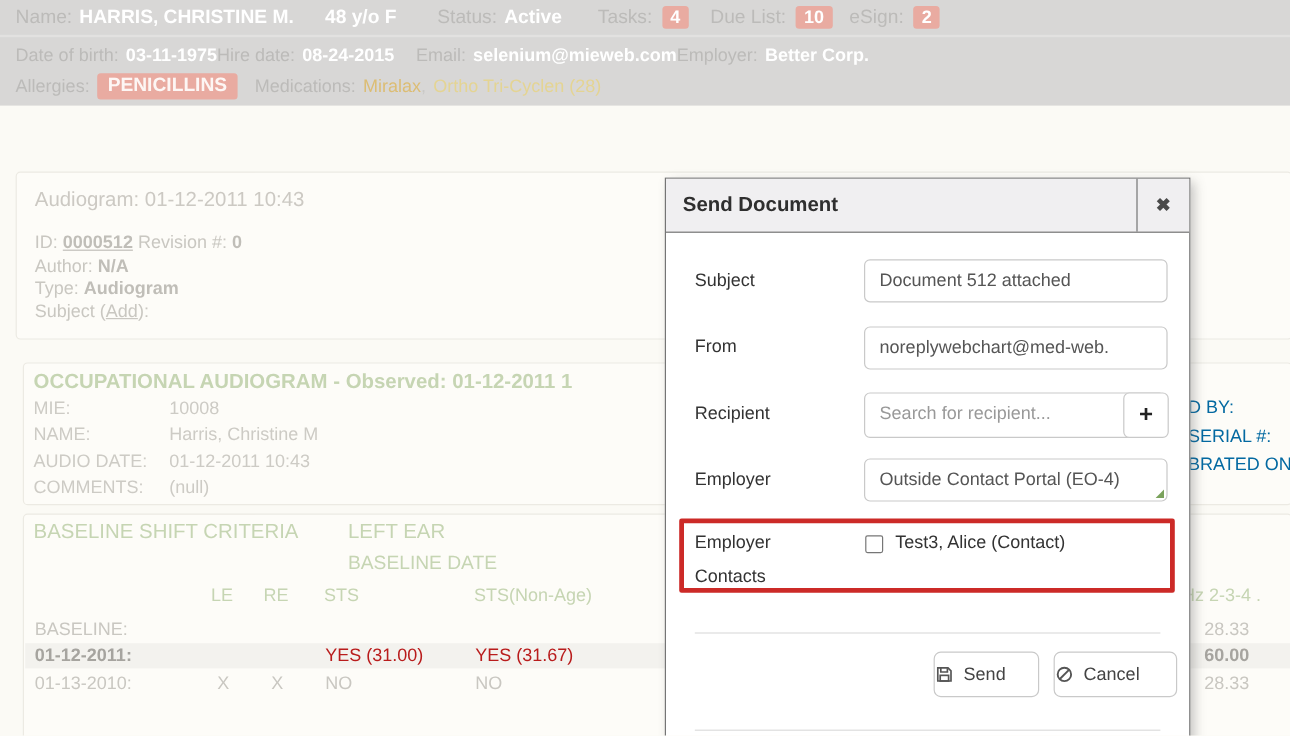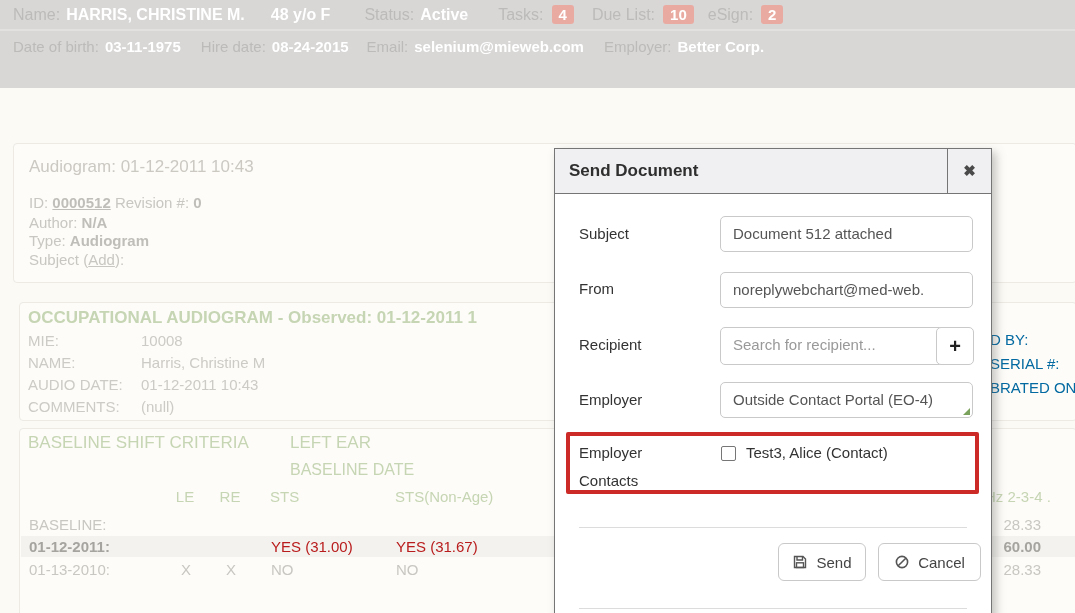--- a/index.html
+++ b/index.html
@@ -14,21 +14,21 @@
   .tb-row3 { display:flex; align-items:center; height:24px; padding-left:13px; font-size:15px; white-space:nowrap; }
   .tb-label { color:#bcbbb9; margin-right:6px; }
   .tb-value { color:#ffffff; font-weight:bold; }
   .tb-badge { background:#e9aba1; color:#ffffff; font-weight:bold; font-size:15px;
               padding:1px 7px; border-radius:3px; margin-left:2px; }
   .tb-allergy { background:#e9aba1; color:#fdf6f4; font-weight:bold; font-size:16px;
                 padding:2px 9px; border-radius:3px; }
   .tb-med1 { color:#dcbd74; }
   .tb-med2 { color:#e4d493; }
   .tb-sep  { color:#c9c8c6; }
-  .m-l14{margin-left:14px;} .m-l18{margin-left:18px;} .m-l20{margin-left:20px;}
+  .m-l14{margin-left:14px;} .m-l18{margin-left:18px;} .m-l20{}
   .m-l26{margin-left:26px;} .m-l30{margin-left:30px;} .m-l34{margin-left:34px;}
 
   
   .doc-box { position:absolute; border:1px solid #eceae3; border-radius:4px; background:#fdfcf8; }
   #box1 { left:13px; top:143px; right:-2px; height:140px; }
   #box2 { left:19px; top:302px; right:-2px; height:119px; }
   #box3 { left:19px; top:428px; right:-2px; height:190px; }
 
   .doc-h1 { position:absolute; left:15px; top:13px; font-size:17px; color:#ccc9c3; }
   .doc-line { position:absolute; left:15px; font-size:15px; color:#c9c7c1; }
@@ -82,21 +82,21 @@
               align-items:center; justify-content:center; font-size:20px; font-weight:bold;
               color:#222; cursor:pointer; }
   .annotation { position:absolute; left:11px; top:283px; width:413px; height:62px;
                 border:4px solid #cc2a27; border-radius:2px; pointer-events:none; }
   .contacts-label { position:absolute; left:24px; top:290px; font-size:15px; color:#333; line-height:28px; }
   .checkbox { position:absolute; left:166px; top:297px; width:15px; height:15px;
               border:1.5px solid #767676; border-radius:2px; background:#fff; cursor:pointer; }
   .contact-option { position:absolute; left:191px; top:295px; font-size:15px; color:#333; }
   .hr { position:absolute; left:24px; right:24px; border-top:1px solid #dcdcdc; }
   .btn { position:absolute; top:394px; height:38px; border:1px solid #c9c9c9; border-radius:6px;
-         background:#fff; display:flex; align-items:center; justify-content:center; gap:8px;
+         background:#fff; display:flex; align-items:center; gap:8px;
          font-size:15px; color:#444; cursor:pointer; }
   #send-btn { left:223px; width:88px; }
   #cancel-btn { left:323px; width:103px; }
 </style>
 </head>
 <body>
 
 <div class="topbar">
   <div class="tb-row1">
     <span class="tb-label">Name:</span>
@@ -113,20 +113,28 @@
   </div>
   <div class="tb-row2">
     <span class="tb-label">Date of birth:</span>
     <span class="tb-value">03-11-1975</span>
     <span class="tb-label m-l20">Hire date:</span>
     <span class="tb-value">08-24-2015</span>
     <span class="tb-label m-l18">Email:</span>
     <span class="tb-value">selenium@mieweb.com</span>
     <span class="tb-label m-l20">Employer:</span>
     <span class="tb-value">Better Corp.</span>
+  </div>
+  <div class="tb-row3">
+    <span class="tb-label">Allergies:</span>
+    <span class="tb-allergy">PENICILLINS</span>
+    <span class="tb-label m-l14">Medications:</span>
+    <span class="tb-med1">Miralax</span>
+    <span class="tb-sep">,</span>
+    <span class="tb-med2 m-l14" style="margin-left:6px">Ortho Tri-Cyclen (28)</span>
   </div>
 </div>
 
 <div class="doc-box" id="box1">
   <div class="doc-h1">Audiogram: 01-12-2011 10:43</div>
   <div class="doc-line" style="top:50px">
     <span>ID:</span>
     <span class="doc-link">0000512</span>
     <span>Revision #:</span>
     <b>0</b>

